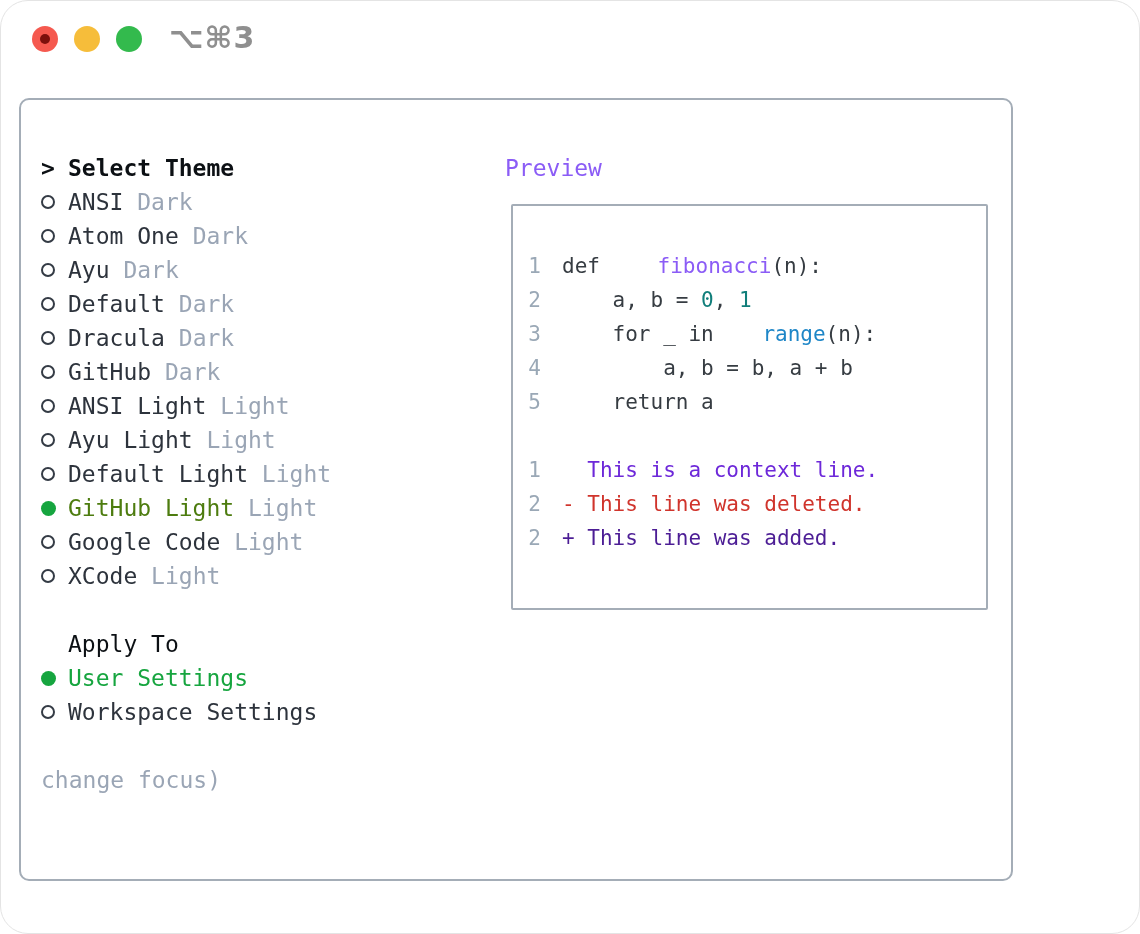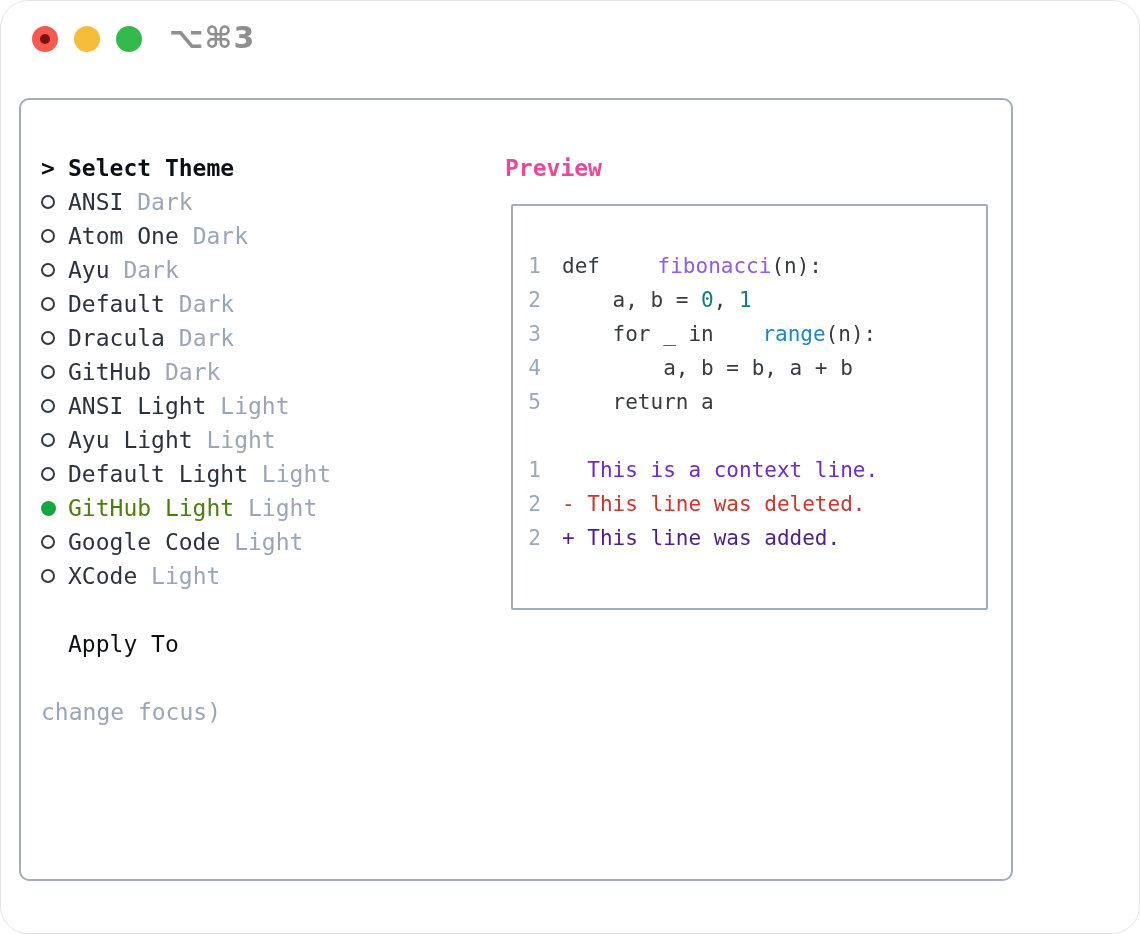--- a/index.html
+++ b/index.html
@@ -49,21 +49,21 @@
   .theme-name.sel { color:#4d7c0f; }
   .theme-variant { color:#9aa5b5; }
   .spacer { height:34px; }
   .applyto-title { color:#0c1014; font-weight:500; }
   .option-name { color:#2d333c; }
   .option-name.sel { color:#16a53f; }
   .hint { height:34px; line-height:34px; font-size:23px; color:#9aa5b5; white-space:pre; }
 
   
   .right-col { position:absolute; left:484px; top:51px; width:500px; }
-  .preview-title { height:34px; line-height:34px; font-size:23px; font-weight:bold; color:#ec4899; }
+  .preview-title { height:34px; line-height:34px; font-size:23px; font-weight:normal; color:#8b5cf6; }
   .preview-box {
     margin-left:6px; margin-top:19px; width:477px; height:406px;
     border:2px solid #a4adb7; border-radius:2px; background:#ffffff;
     padding:43px 0 0 12px; overflow:hidden;
   }
   .cl { display:flex; height:34px; line-height:34px; font-size:21px; }
   .ln { width:16px; flex:none; text-align:right; color:#9aa8b6; }
   .ct { margin-left:21px; white-space:pre; }
   .tk-code { color:#363c42; }
   .tk-fn   { color:#8b5cf6;margin-left:45px; }
@@ -112,20 +112,24 @@
           <div class="row"><span class="marker"><span class="radio"></span></span><span class="theme-name">XCode</span><span class="theme-variant"> Light</span></div>
         </div>
 
       <div class="spacer"></div>
 
       <div class="row">
         <span class="marker"></span>
         <span class="applyto-title">Apply To</span>
       </div>
 
+      <div>
+          <div class="row"><span class="marker"><span class="radio sel"></span></span><span class="option-name sel">User Settings</span></div>
+          <div class="row"><span class="marker"><span class="radio"></span></span><span class="option-name">Workspace Settings</span></div>
+        </div>
 
       <div class="spacer"></div>
 
       <div class="hint">change focus)</div>
     </div>
 
     <div class="right-col">
       <div class="preview-title">Preview</div>
       <div class="preview-box">
           <div class="cl">

